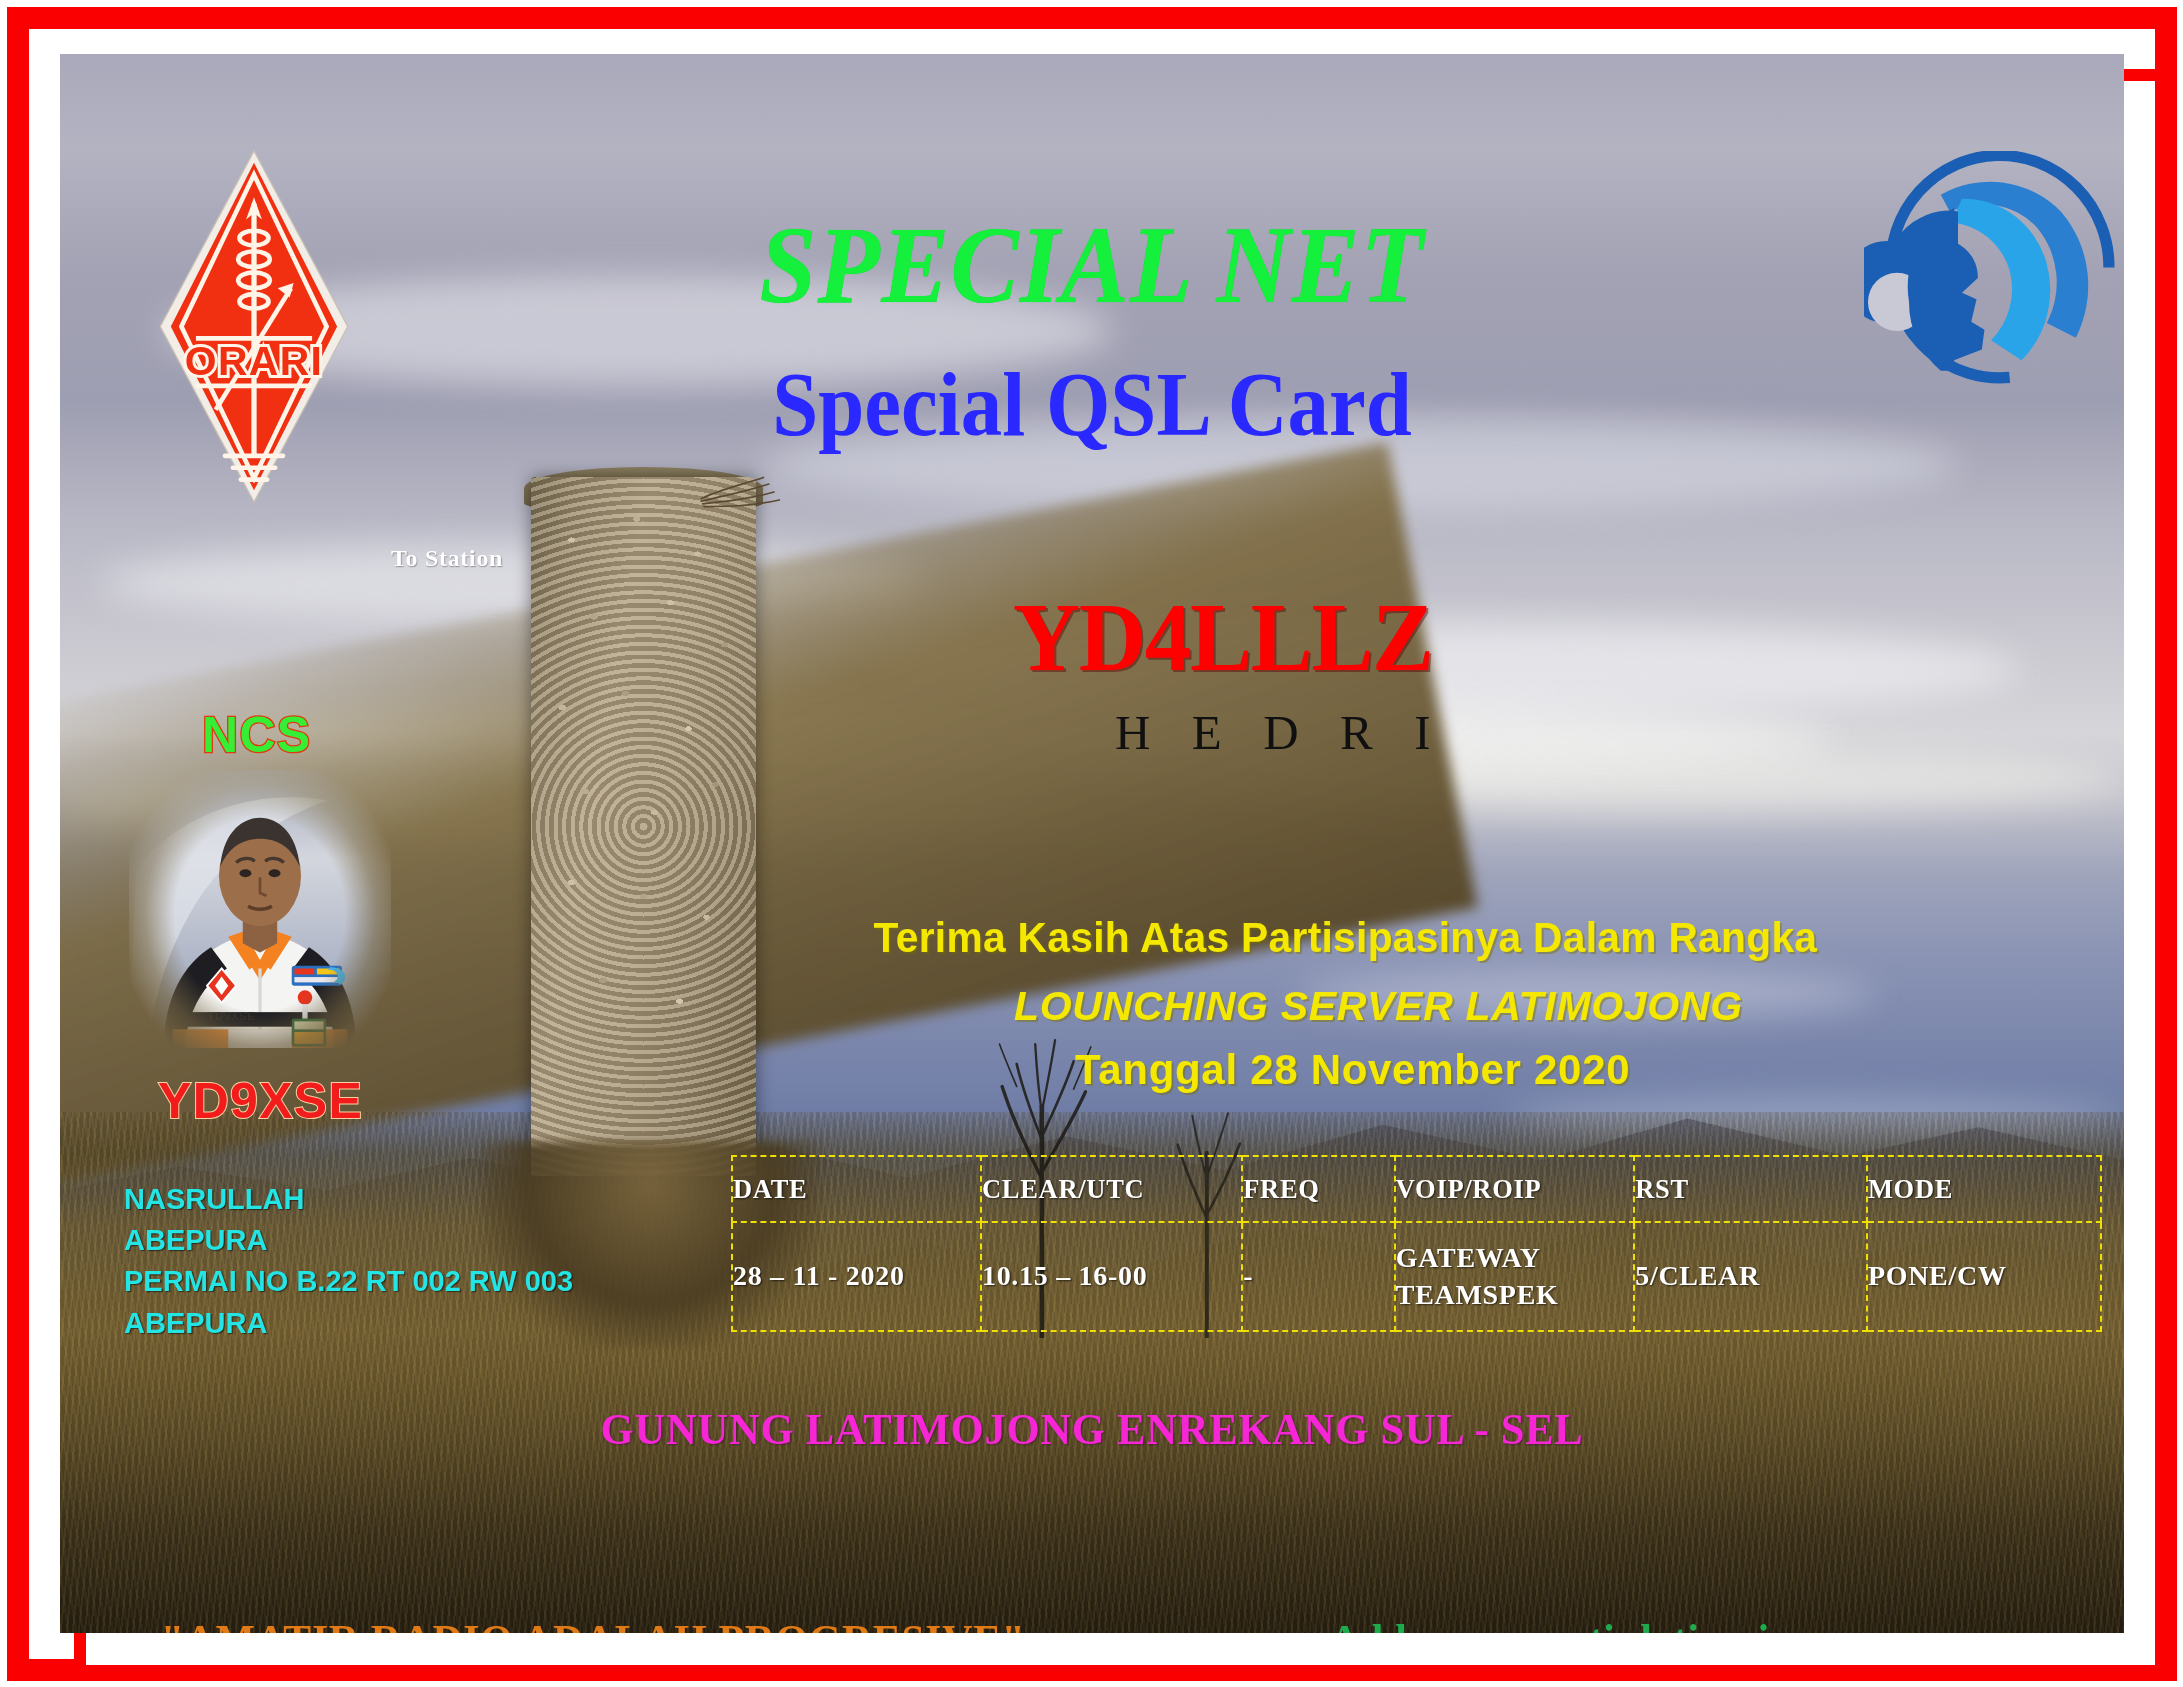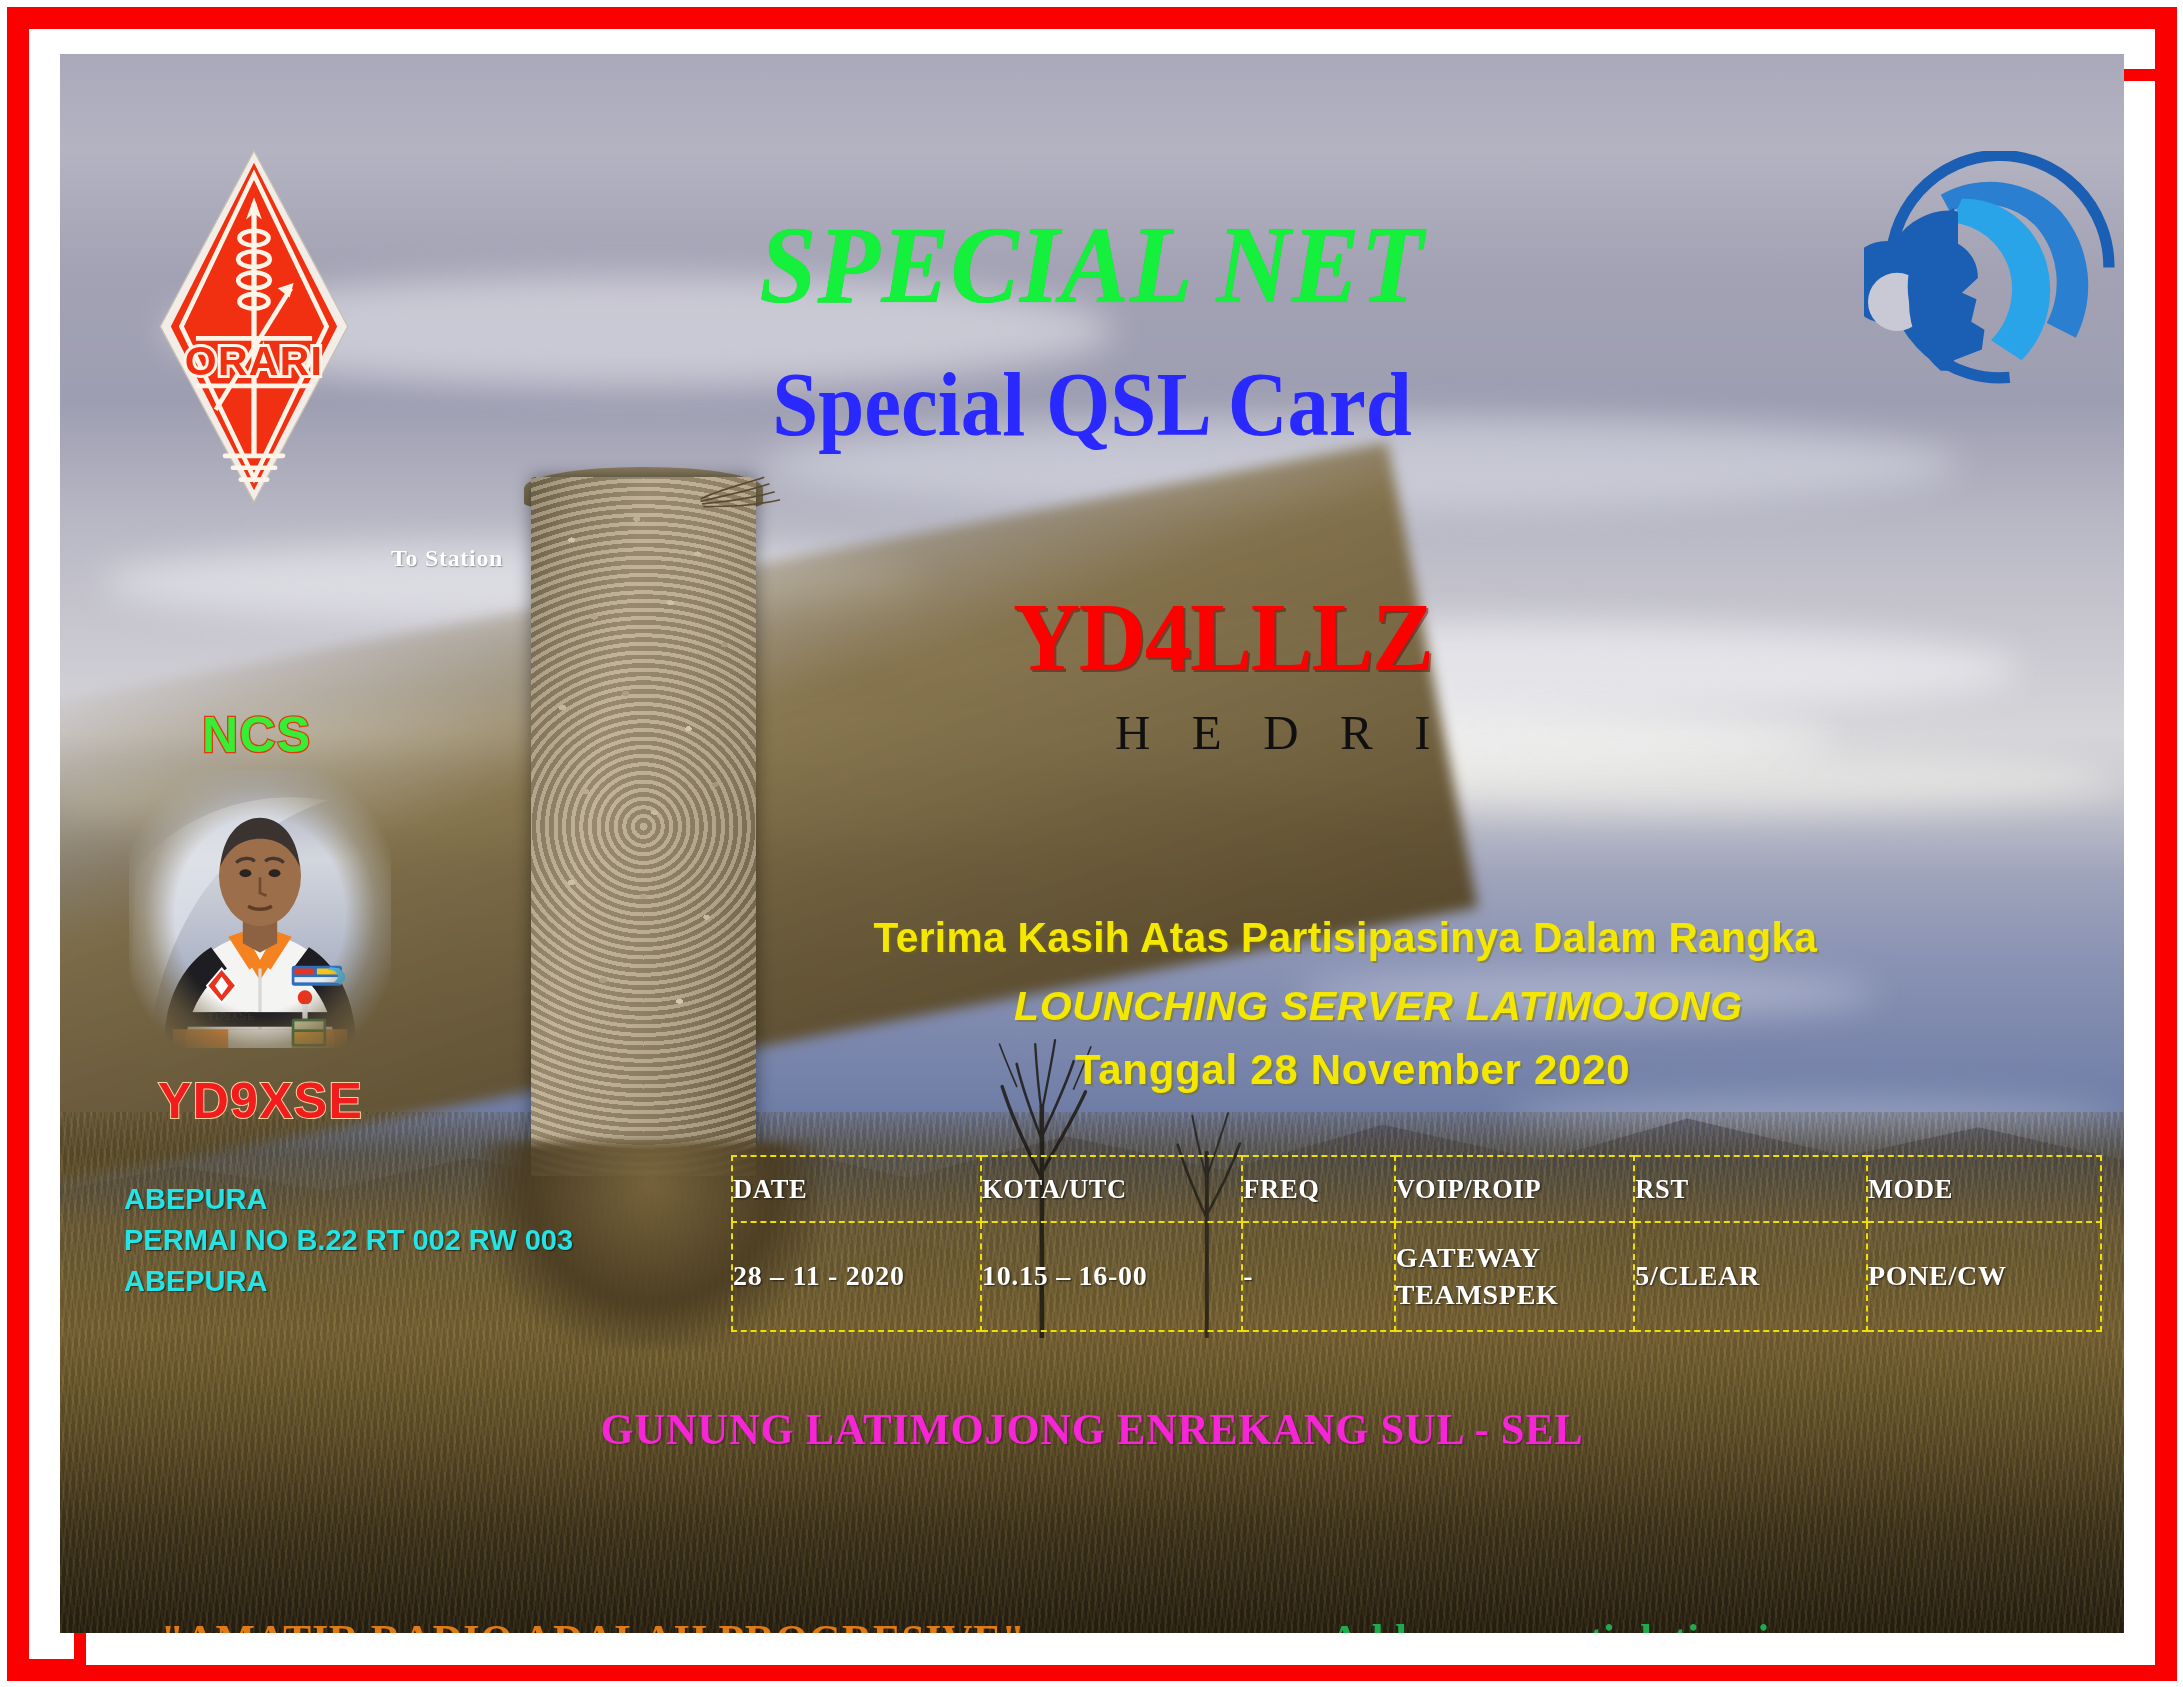--- a/index.html
+++ b/index.html
@@ -512,30 +512,31 @@
     <div class="t op-name">H E D R I</div>
 
     <div class="t thanks1">Terima Kasih Atas Partisipasinya Dalam Rangka</div>
     <div class="t thanks2">LOUNCHING SERVER LATIMOJONG</div>
     <div class="t thanks3">Tanggal  28  November  2020</div>
 
     <div class="t ncs-label">NCS</div>
     <div class="t ncs-call">YD9XSE</div>
 
     <div class="addr">
+      <div>NASRULLAH</div>
       <div>ABEPURA</div>
       <div>PERMAI NO B.22 RT 002 RW 003</div>
       <div>ABEPURA</div>
     </div>
 
     <table class="qso-table">
       <thead>
         <tr>
           <th class="col-date">DATE</th>
-          <th class="col-time">KOTA/UTC</th>
+          <th class="col-time">CLEAR/UTC</th>
           <th class="col-freq">FREQ</th>
           <th class="col-voip">VOIP/ROIP</th>
           <th class="col-rst">RST</th>
           <th class="col-mode">MODE</th>
         </tr>
       </thead>
       <tbody>
         <tr>
           <td>28 – 11 - 2020</td>
           <td>10.15 – 16-00</td>

